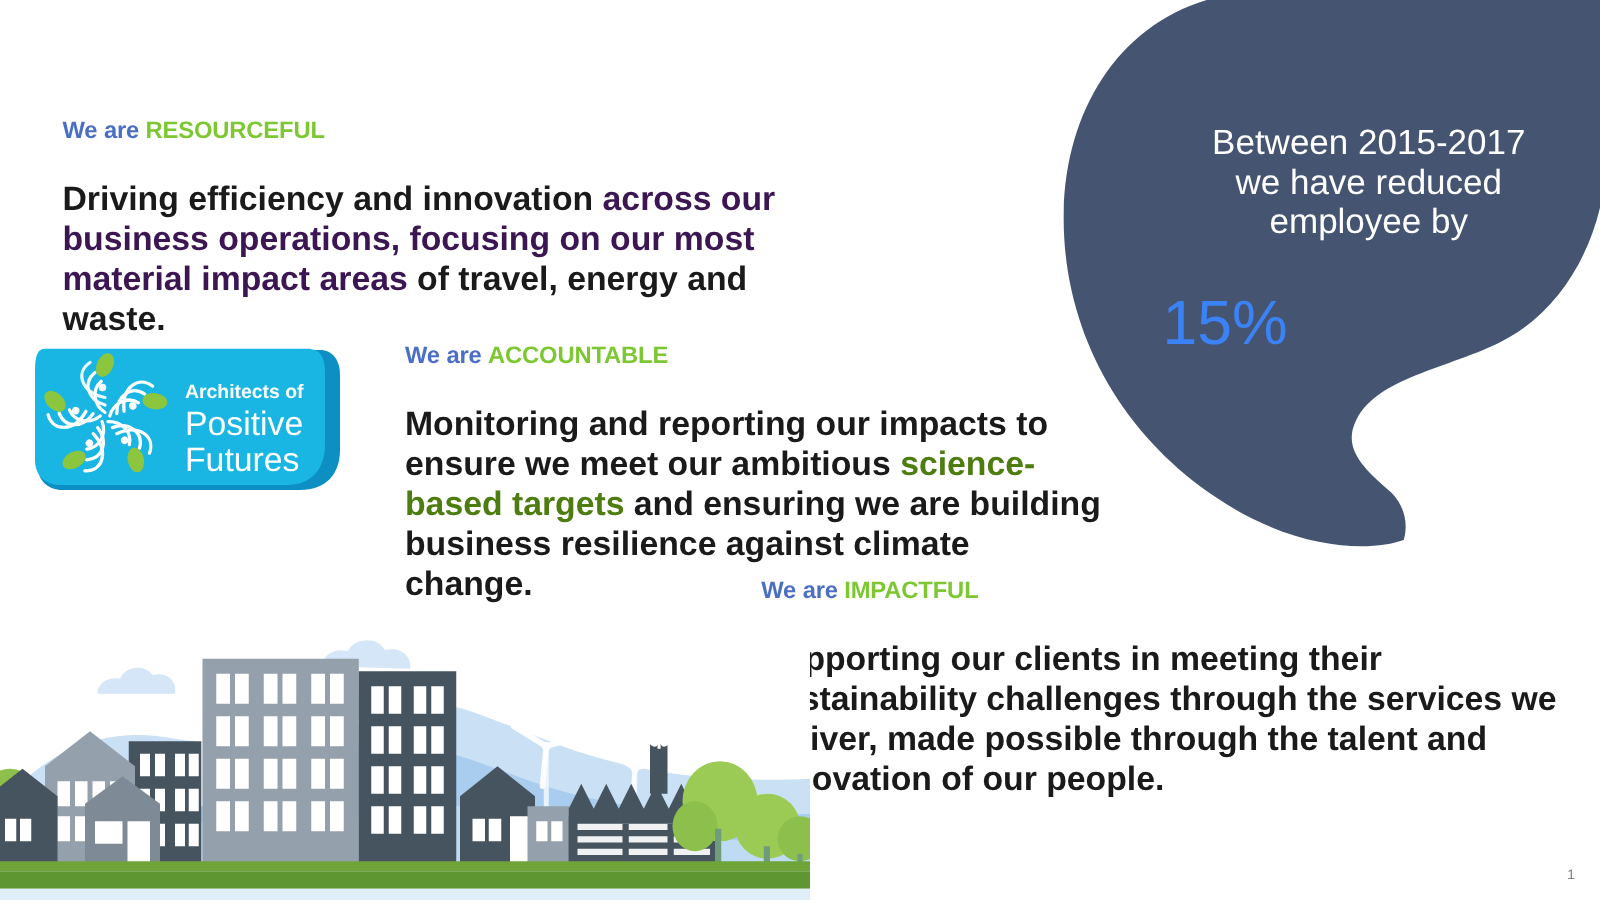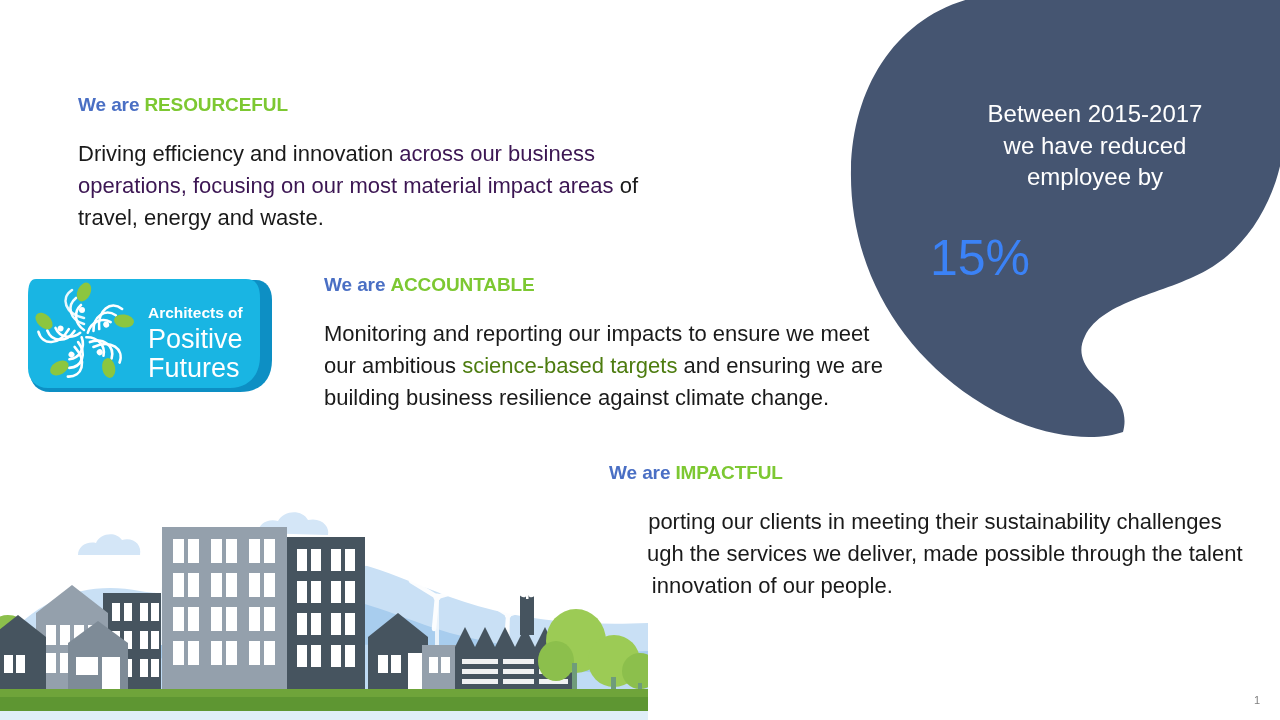--- a/index.html
+++ b/index.html
@@ -14,36 +14,36 @@
 
   
   .block { position:absolute; }
   .heading {
     font-size:19px; font-weight:bold; letter-spacing:-0.1px;
     white-space:nowrap; margin:0 0 5px 0;
   }
   .heading .we { color:#4A6FC4; }
   .heading .kw { color:#7DC832; margin-left:5px; }
   .body-text {
-    font-size:22px; line-height:32px; color:#1a1a1a;
+    font-size:27px; line-height:32px; color:#1a1a1a;font-weight:bold;
   }
   .body-text .purple { color:#3C1653; }
   .body-text .teal   { color:#4d7c0f; }
 
-  #block-resourceful { left:50px; top:94px; width:600px;margin-left:28px; }
+  #block-resourceful { left:50px; top:94px; width:600px; }
   #block-accountable { left:324px; top:274px; width:560px; }
   #block-impactful   { left:609px; top:462px; width:650px; }
 
   
   #blob { position:absolute; left:845px; top:-6px; width:440px; height:470px; }
   #blob svg { display:block; }
   .blob-text {
     position:absolute; left:930px; top:98px; width:330px;
     text-align:center; color:#ffffff;
-    font-size:24px; line-height:31.5px;
+    font-size:28px; line-height:31.5px;
   }
   .blob-stat {
     position:absolute; left:930px; top:230px; width:330px;
     text-align:left; color:#3b82f6;
     font-size:50px; line-height:56px;
   }
 
   
   #logo { position:absolute; left:24px; top:276px; width:250px; height:120px; }
   #logo svg { display:block; }

